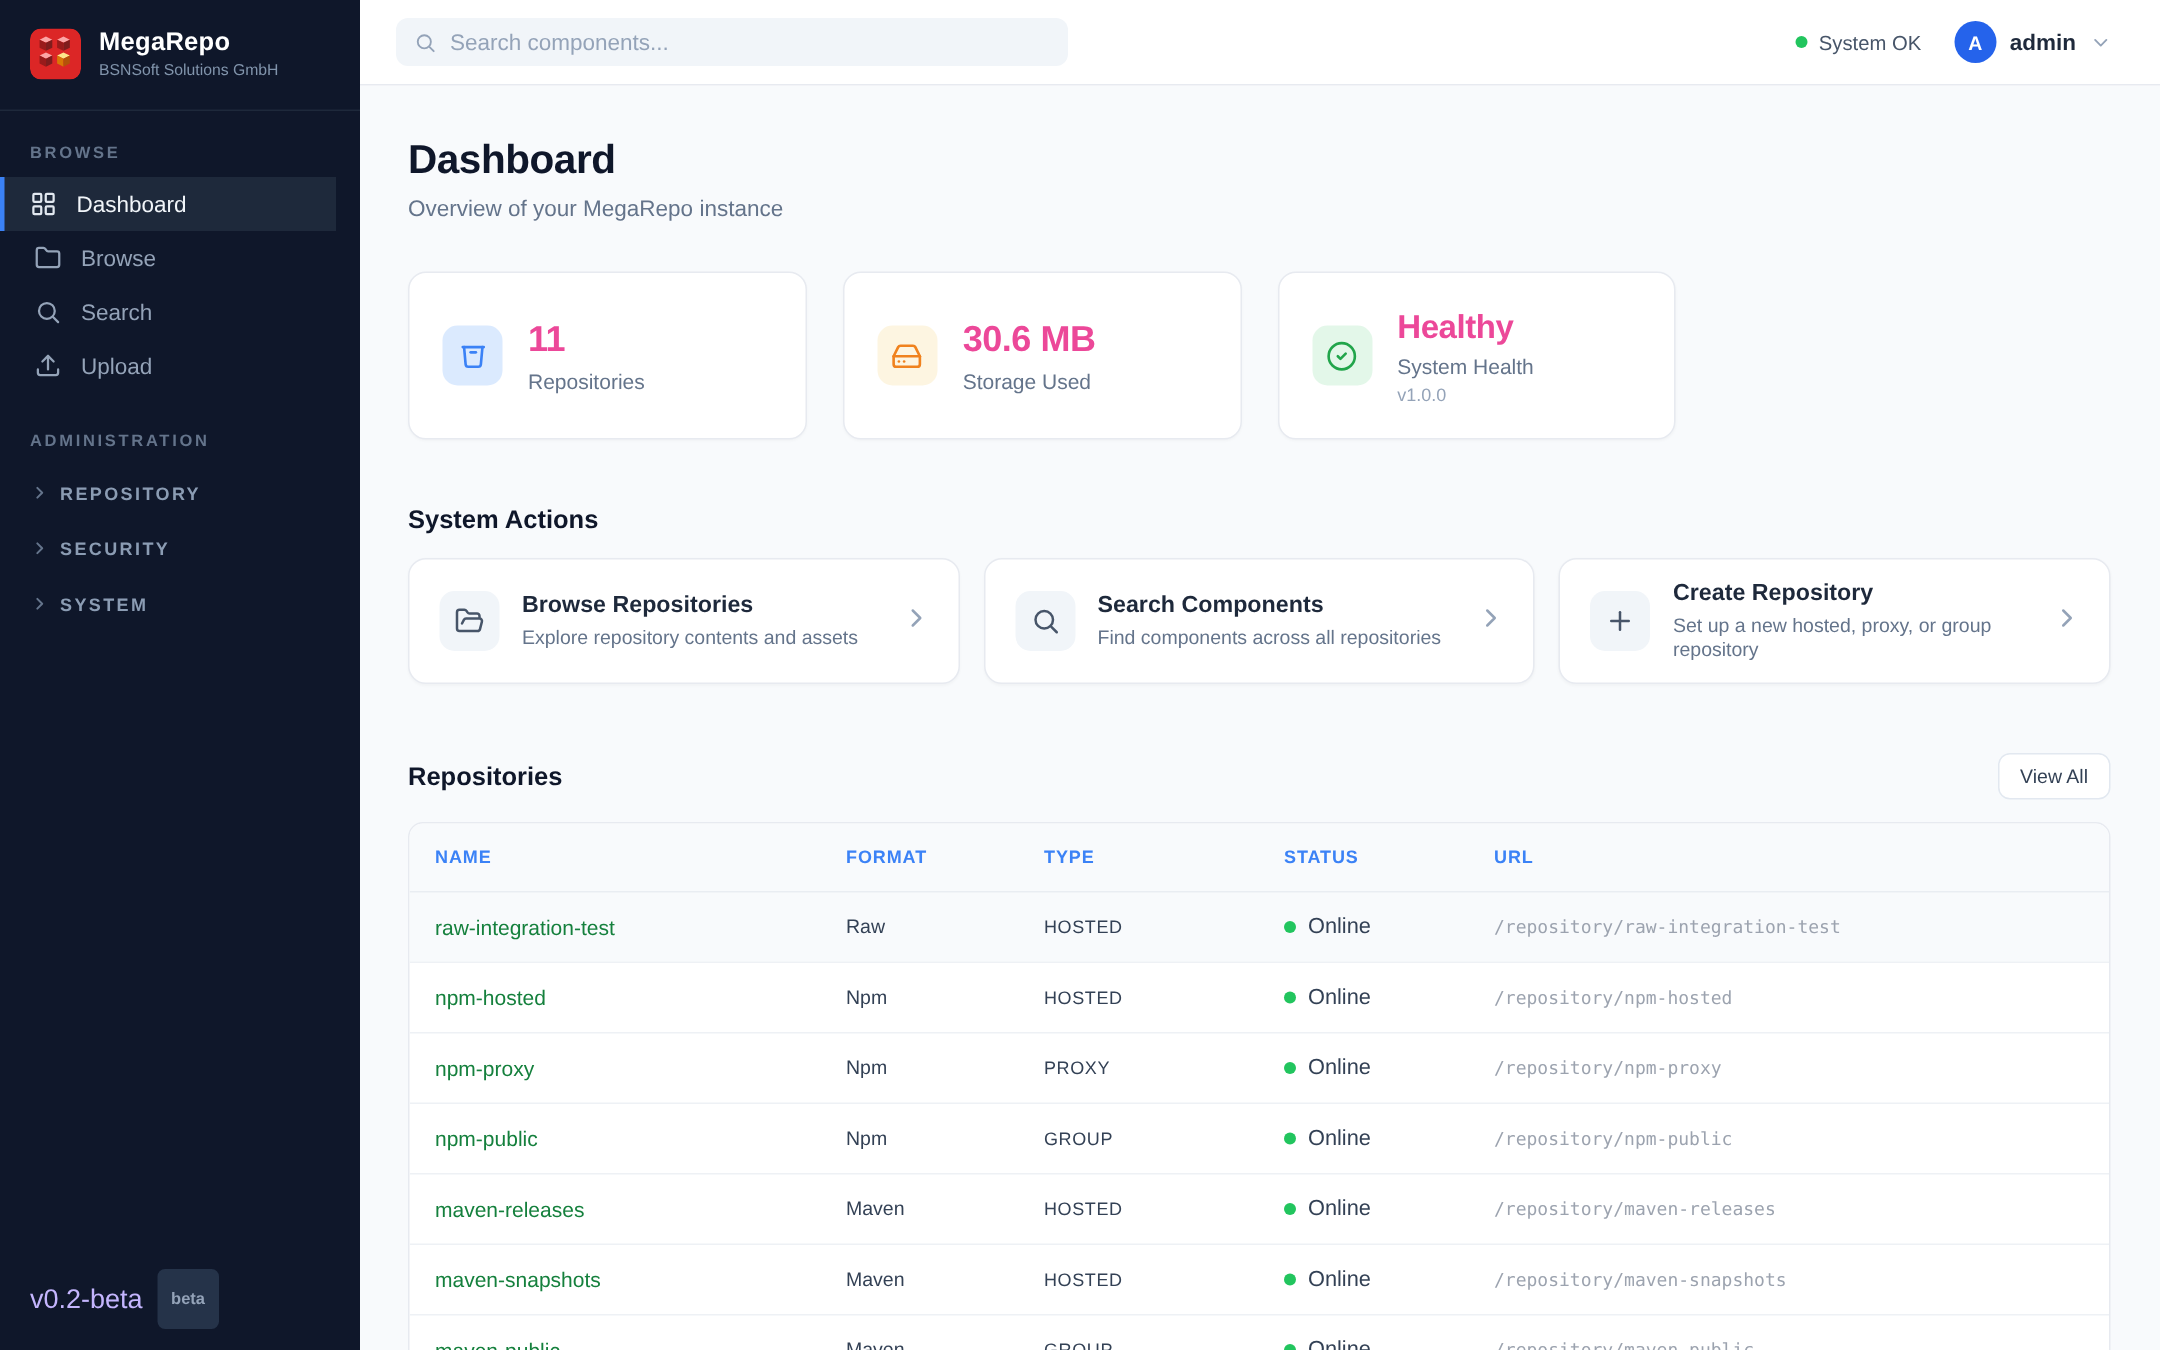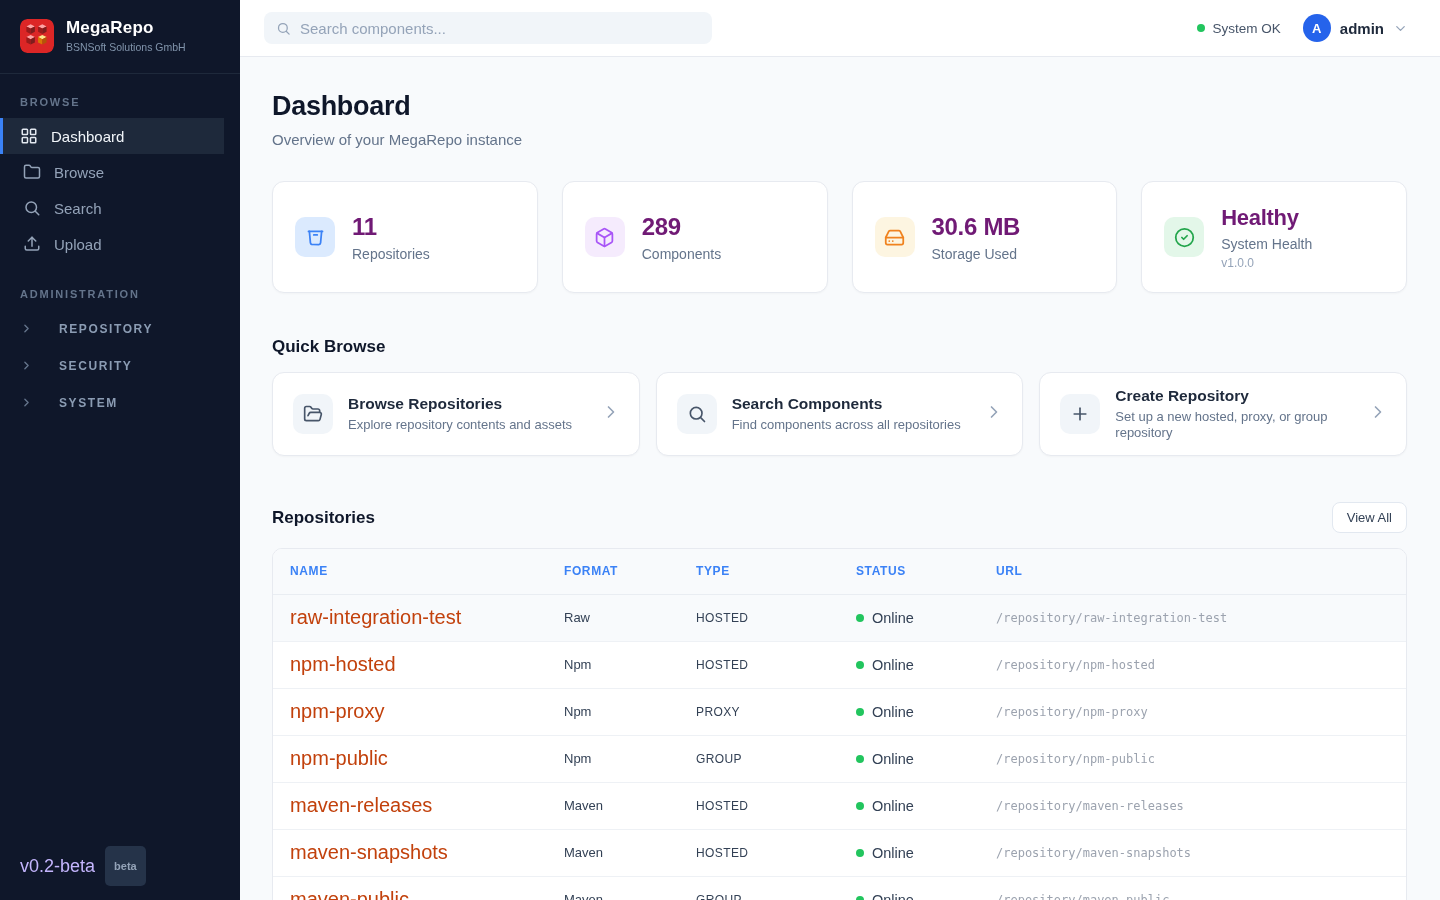--- a/index.html
+++ b/index.html
@@ -35,21 +35,21 @@
     border-left: 3px solid transparent;
   }
   .nav-item svg { width: 18px; height: 18px; stroke: #94a3b8; }
   .nav-item.active {
     background: #1e293b; color: #f1f5f9;
     border-left: 3px solid #3b82f6; padding-left: 17px;
   }
   .nav-item.active svg { stroke: #e2e8f0; }
 
   .admin-item {
-    display: flex; align-items: center; gap: 26px;
+    display: flex; align-items: center; gap: 7px;
     height: 37px; padding: 0 20px; cursor: pointer;
     color: #8b9cb3; font-size: 12px; font-weight: 700; letter-spacing: 1.6px;
   }
   .admin-item svg { width: 13px; height: 13px; stroke: #64748b; }
 
   .sidebar-footer {
     position: absolute; bottom: 14px; left: 20px;
     display: flex; align-items: center; gap: 10px;
   }
   .version-text { color: #c4b5fd; font-size: 18px; }
@@ -103,21 +103,21 @@
     height: 112px; padding: 0 22px;
     display: flex; align-items: center; gap: 17px;
     box-shadow: 0 1px 2px rgba(15,23,42,0.03);
   }
   .stat-icon { width: 40px; height: 40px; border-radius: 10px; display: flex; align-items: center; justify-content: center; flex-shrink: 0; }
   .stat-icon svg { width: 21px; height: 21px; }
   .tile-blue   { background: #dbeafe; } .tile-blue svg   { stroke: #3b82f6; }
   .tile-purple { background: #f5ebfd; } .tile-purple svg { stroke: #a855f7; }
   .tile-amber  { background: #fdf5e1; } .tile-amber svg  { stroke: #f0821e; }
   .tile-green  { background: #e3f7e9; } .tile-green svg  { stroke: #22a54b; }
-  .stat-value { font-size: 24px; font-weight: 700; color: #701a75; letter-spacing: -0.3px; }
+  .stat-value { font-size: 24px; font-weight: 700; color: #ec4899; letter-spacing: -0.3px; }
   .stat-label { font-size: 14px; color: #64748b; margin-top: 5px; }
   .stat-value.health { font-size: 22px; }
   .stat-sub { font-size: 12px; color: #94a3b8; margin-top: 4px; }
 
   
   .section-title { font-size: 17px; font-weight: 700; color: #0f172a; }
   .qa-title { margin-top: 44px; }
   .qa-grid { margin-top: 15px; display: grid; grid-template-columns: repeat(3, 1fr); gap: 16px; }
   .qa-card {
     background: #fff; border: 1px solid #e7eaf0; border-radius: 12px;
@@ -152,21 +152,21 @@
   thead th {
     background: #f8fafc; height: 45px;
     text-align: left; vertical-align: middle;
     font-size: 12px; font-weight: 600; color: #3b82f6; letter-spacing: 0.6px;
     border-bottom: 1px solid #e9edf2;
   }
   th.col-name, td.col-name { padding-left: 17px; }
   tbody td { height: 47px; vertical-align: middle; border-top: 1px solid #eef1f5; }
   tbody tr:first-child td { border-top: none; }
   tr.row-alt td { background: #f8fafc; }
-  .cell-name { font-size: 20px; font-weight: 500; color: #c2410c; }
+  .cell-name { font-size: 14px; font-weight: 500; color: #15803d; }
   .cell-format { font-size: 13px; color: #334155; }
   .cell-type { font-size: 12px; color: #334155; letter-spacing: 0.4px; }
   .cell-status { display: flex; align-items: center; gap: 8px; font-size: 14.5px; color: #334155; }
   .cell-url { font-family: "DejaVu Sans Mono", "Liberation Mono", monospace; font-size: 12px; color: #9ca3af; }
 </style>
 </head>
 <body>
 
 <aside class="sidebar">
   <div class="brand">
@@ -299,33 +299,20 @@
               <path d="M5 5l1.2 13.2a2 2 0 0 0 2 1.8h7.6a2 2 0 0 0 2-1.8L19 5"></path>
               <path d="M10 9h4"></path>
             </svg>
         </div>
         <div>
           <div class="stat-value">11</div>
           <div class="stat-label">Repositories</div>
         </div>
       </div>
 
-      <div class="stat-card">
-        <div class="stat-icon tile-purple">
-          <svg viewBox="0 0 24 24" fill="none" stroke-width="2" stroke-linecap="round" stroke-linejoin="round">
-              <path d="M21 8a2 2 0 0 0-1-1.73l-7-4a2 2 0 0 0-2 0l-7 4A2 2 0 0 0 3 8v8a2 2 0 0 0 1 1.73l7 4a2 2 0 0 0 2 0l7-4A2 2 0 0 0 21 16Z"></path>
-              <path d="m3.3 7 8.7 5 8.7-5"></path>
-              <path d="M12 22V12"></path>
-            </svg>
-        </div>
-        <div>
-          <div class="stat-value">289</div>
-          <div class="stat-label">Components</div>
-        </div>
-      </div>
 
       <div class="stat-card">
         <div class="stat-icon tile-amber">
           <svg viewBox="0 0 24 24" fill="none" stroke-width="2" stroke-linecap="round" stroke-linejoin="round">
               <line x1="22" y1="12" x2="2" y2="12"></line>
               <path d="M5.45 5.11 2 12v6a2 2 0 0 0 2 2h16a2 2 0 0 0 2-2v-6l-3.45-6.89A2 2 0 0 0 16.76 4H7.24a2 2 0 0 0-1.79 1.11z"></path>
               <line x1="6" y1="16" x2="6.01" y2="16"></line>
               <line x1="10" y1="16" x2="10.01" y2="16"></line>
             </svg>
         </div>
@@ -343,21 +330,21 @@
             </svg>
         </div>
         <div>
           <div class="stat-value health">Healthy</div>
           <div class="stat-label">System Health</div>
           <div class="stat-sub">v1.0.0</div>
         </div>
       </div>
     </section>
 
-    <h2 class="section-title qa-title">Quick Browse</h2>
+    <h2 class="section-title qa-title">System Actions</h2>
     <section class="qa-grid">
 
       <div class="qa-card">
         <div class="qa-icon">
           <svg viewBox="0 0 24 24" fill="none" stroke-width="2" stroke-linecap="round" stroke-linejoin="round">
               <path d="m6 14 1.5-2.9A2 2 0 0 1 9.24 10H20a2 2 0 0 1 1.94 2.5l-1.54 6a2 2 0 0 1-1.95 1.5H4a2 2 0 0 1-2-2V5a2 2 0 0 1 2-2h3.9a2 2 0 0 1 1.69.9l.81 1.2a2 2 0 0 0 1.67.9H18a2 2 0 0 1 2 2v2"></path>
             </svg>
         </div>
         <div class="qa-text">
           <div class="qa-card-title">Browse Repositories</div>

